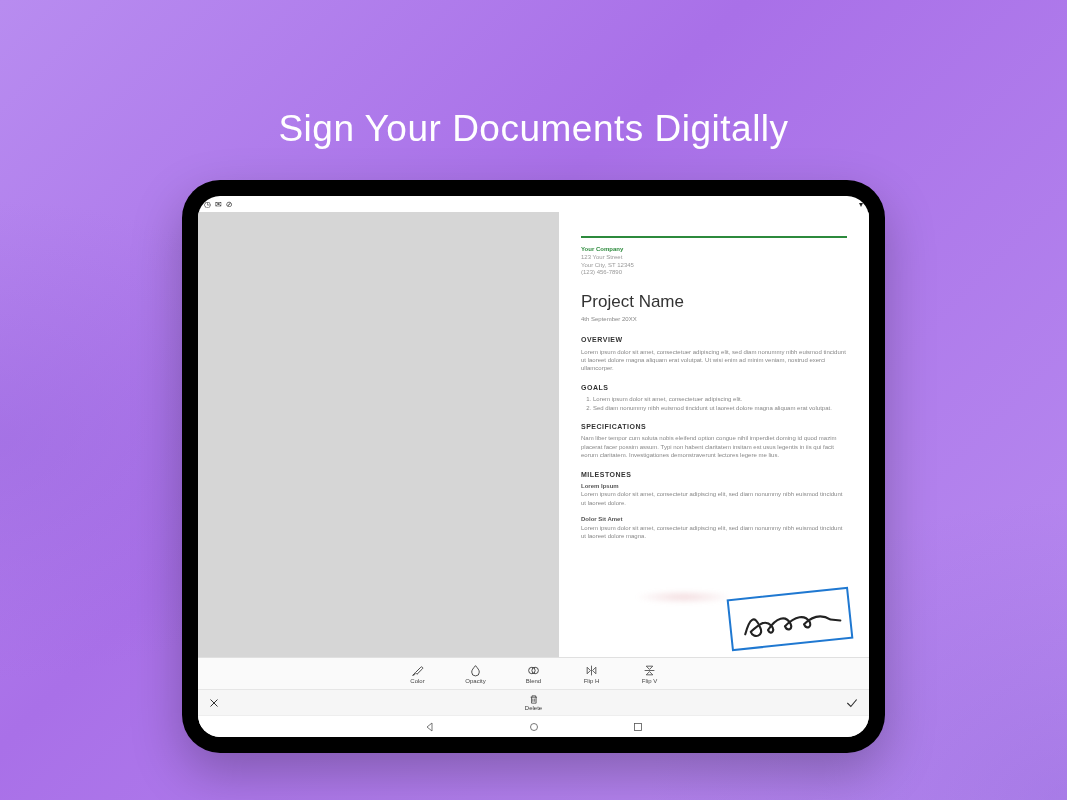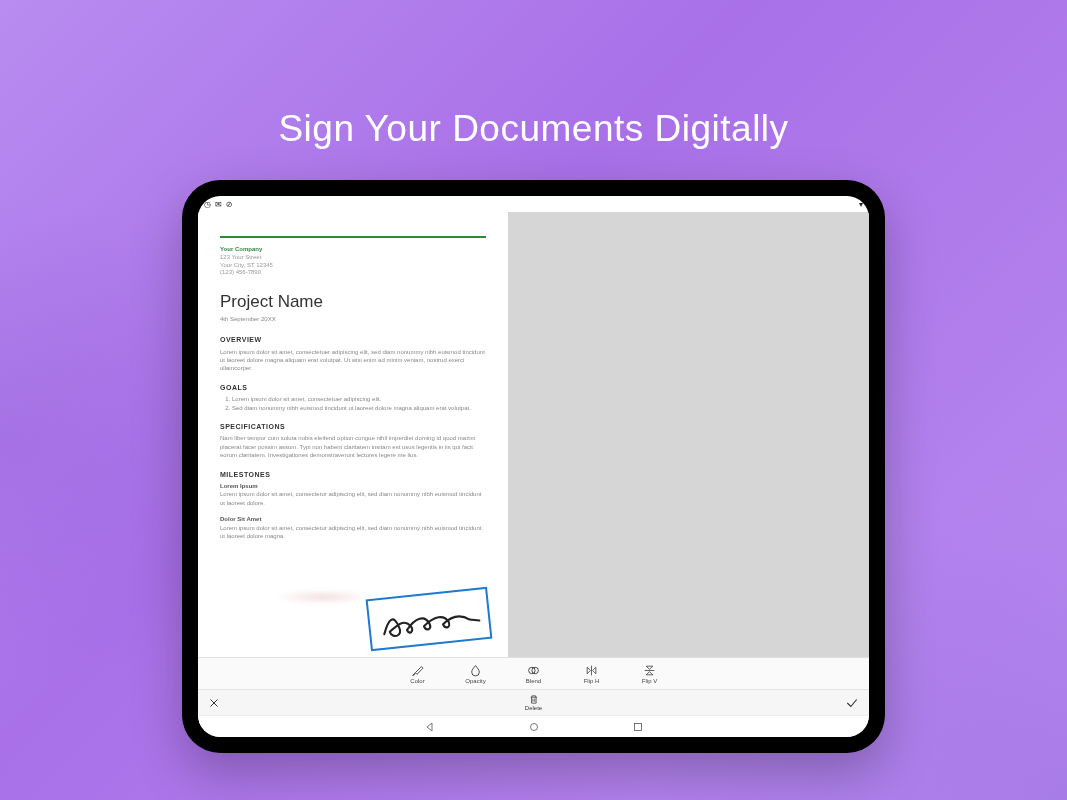--- a/index.html
+++ b/index.html
@@ -58,21 +58,21 @@
     justify-content: space-between;
     padding: 0 6px;
     font-size: 8px;
     color: #222;
   }
   .status-left { display:flex; gap:4px; align-items:center; }
   .doc-area {
     flex: 1;
     background: #d6d6d6;
     display: flex;
-    justify-content: flex-start;
+    justify-content: flex-end;
     overflow: hidden;
     position: relative;
   }
   .page {
     width: 310px;
     height: 100%;
     background: #ffffff;
     padding: 24px 22px 20px 22px;
     font-size: 7px;
     color: #555;

